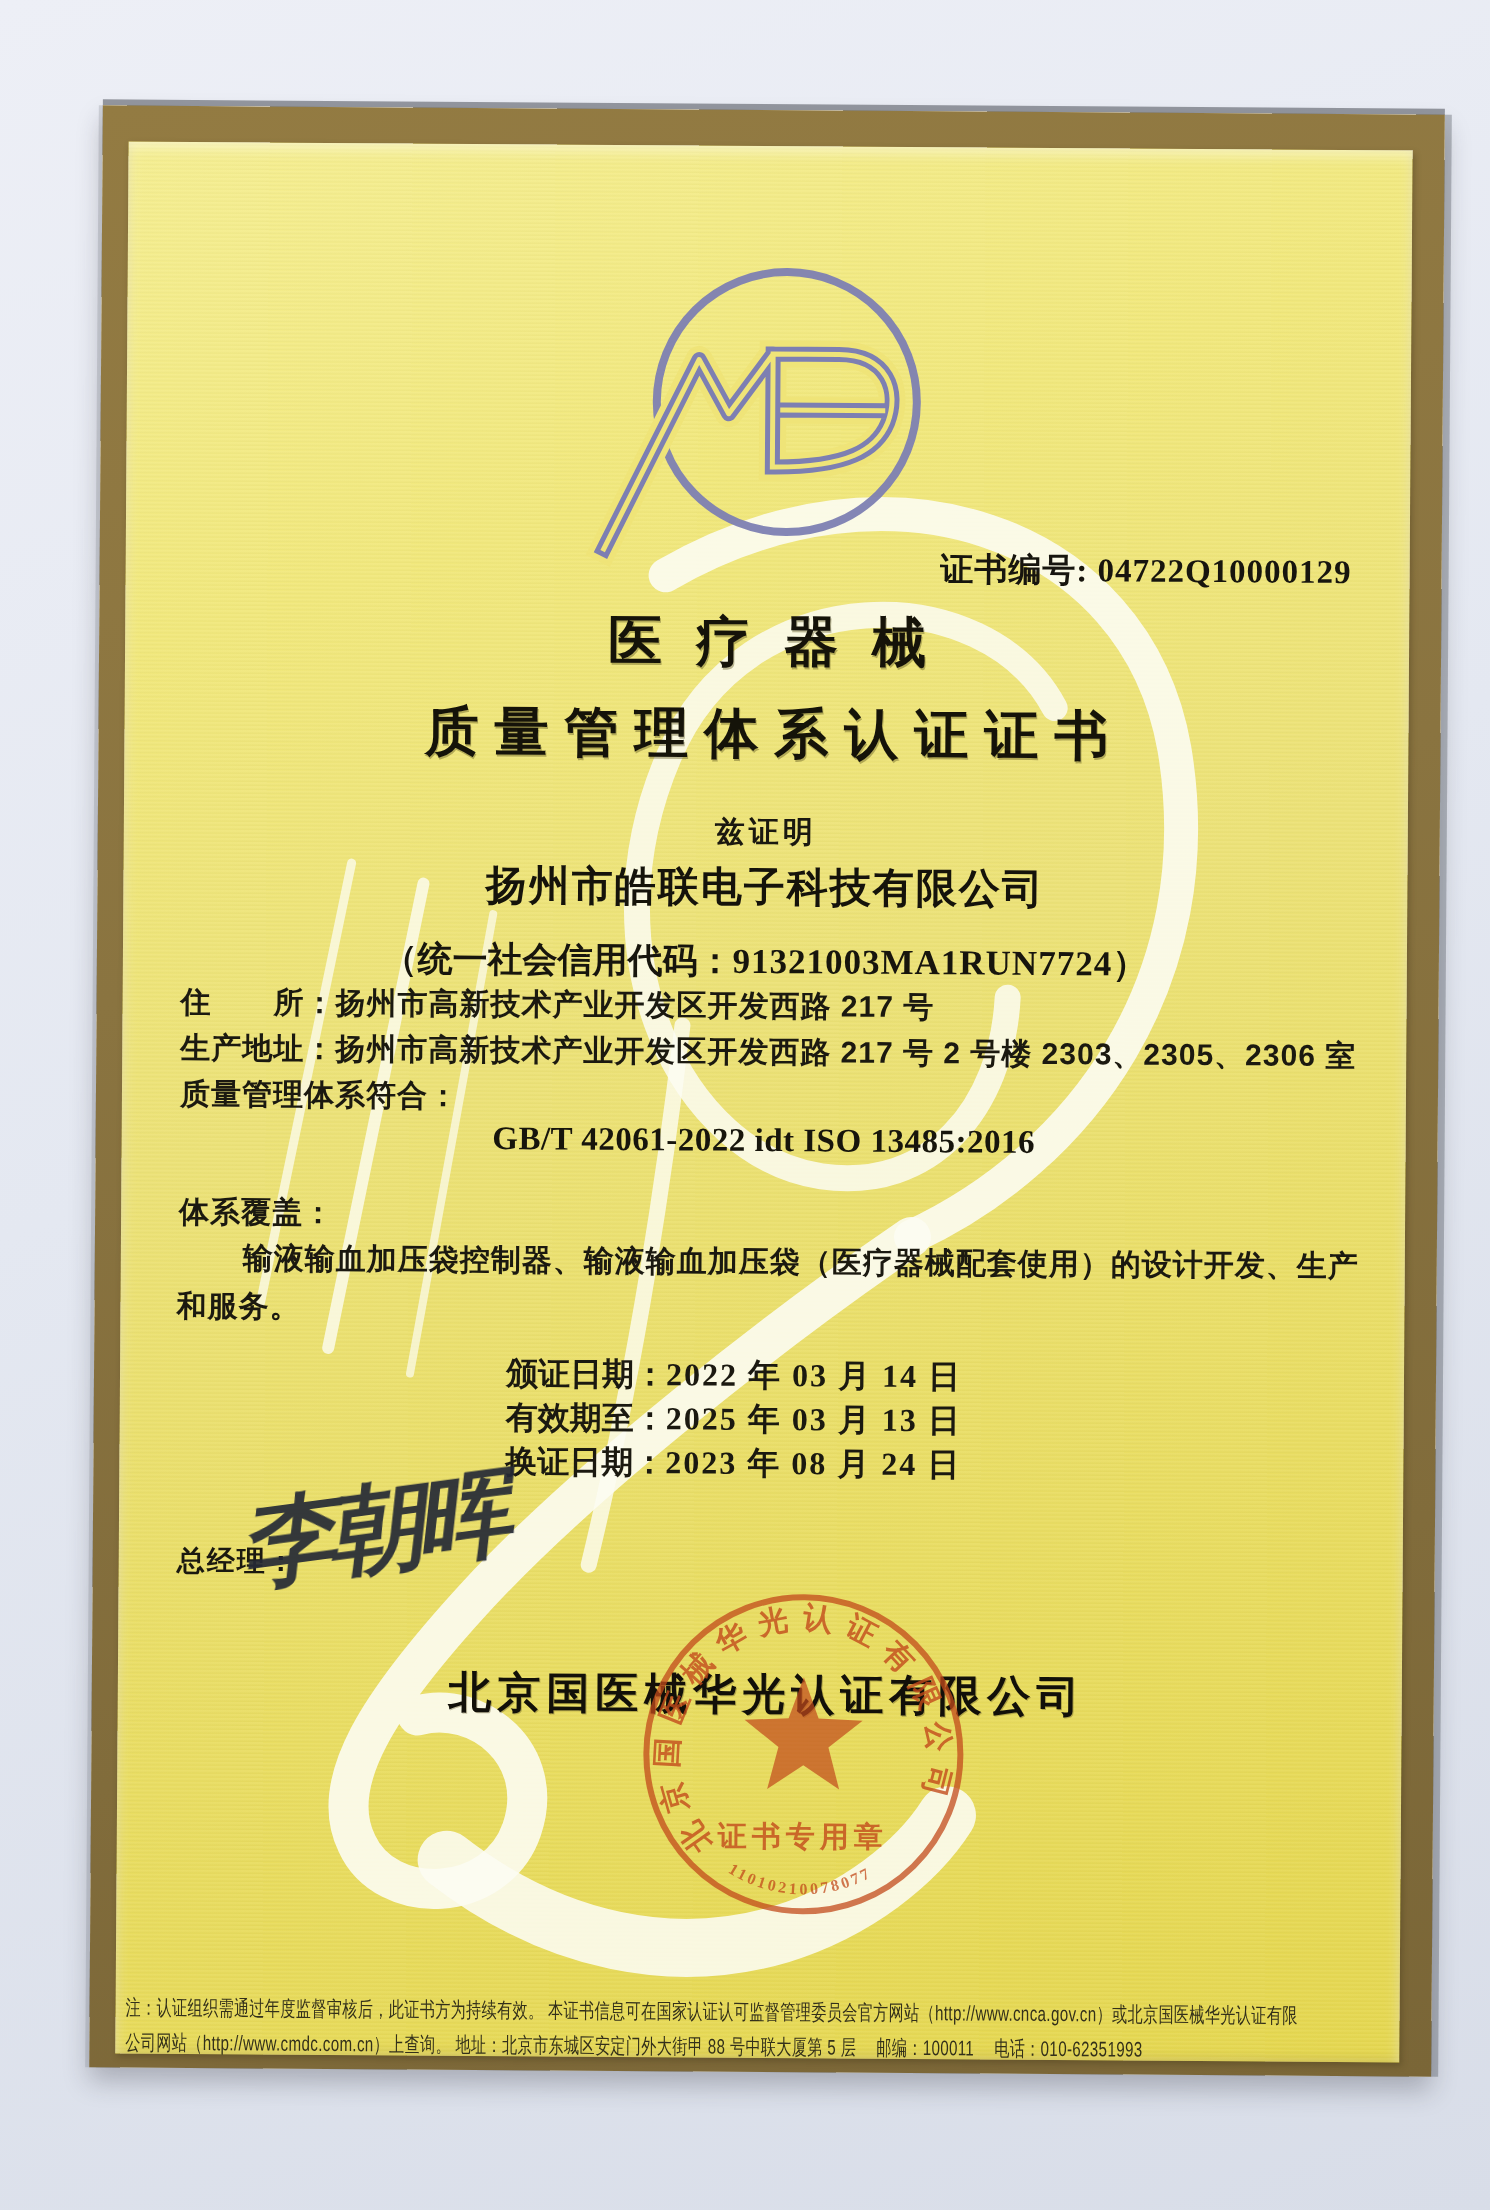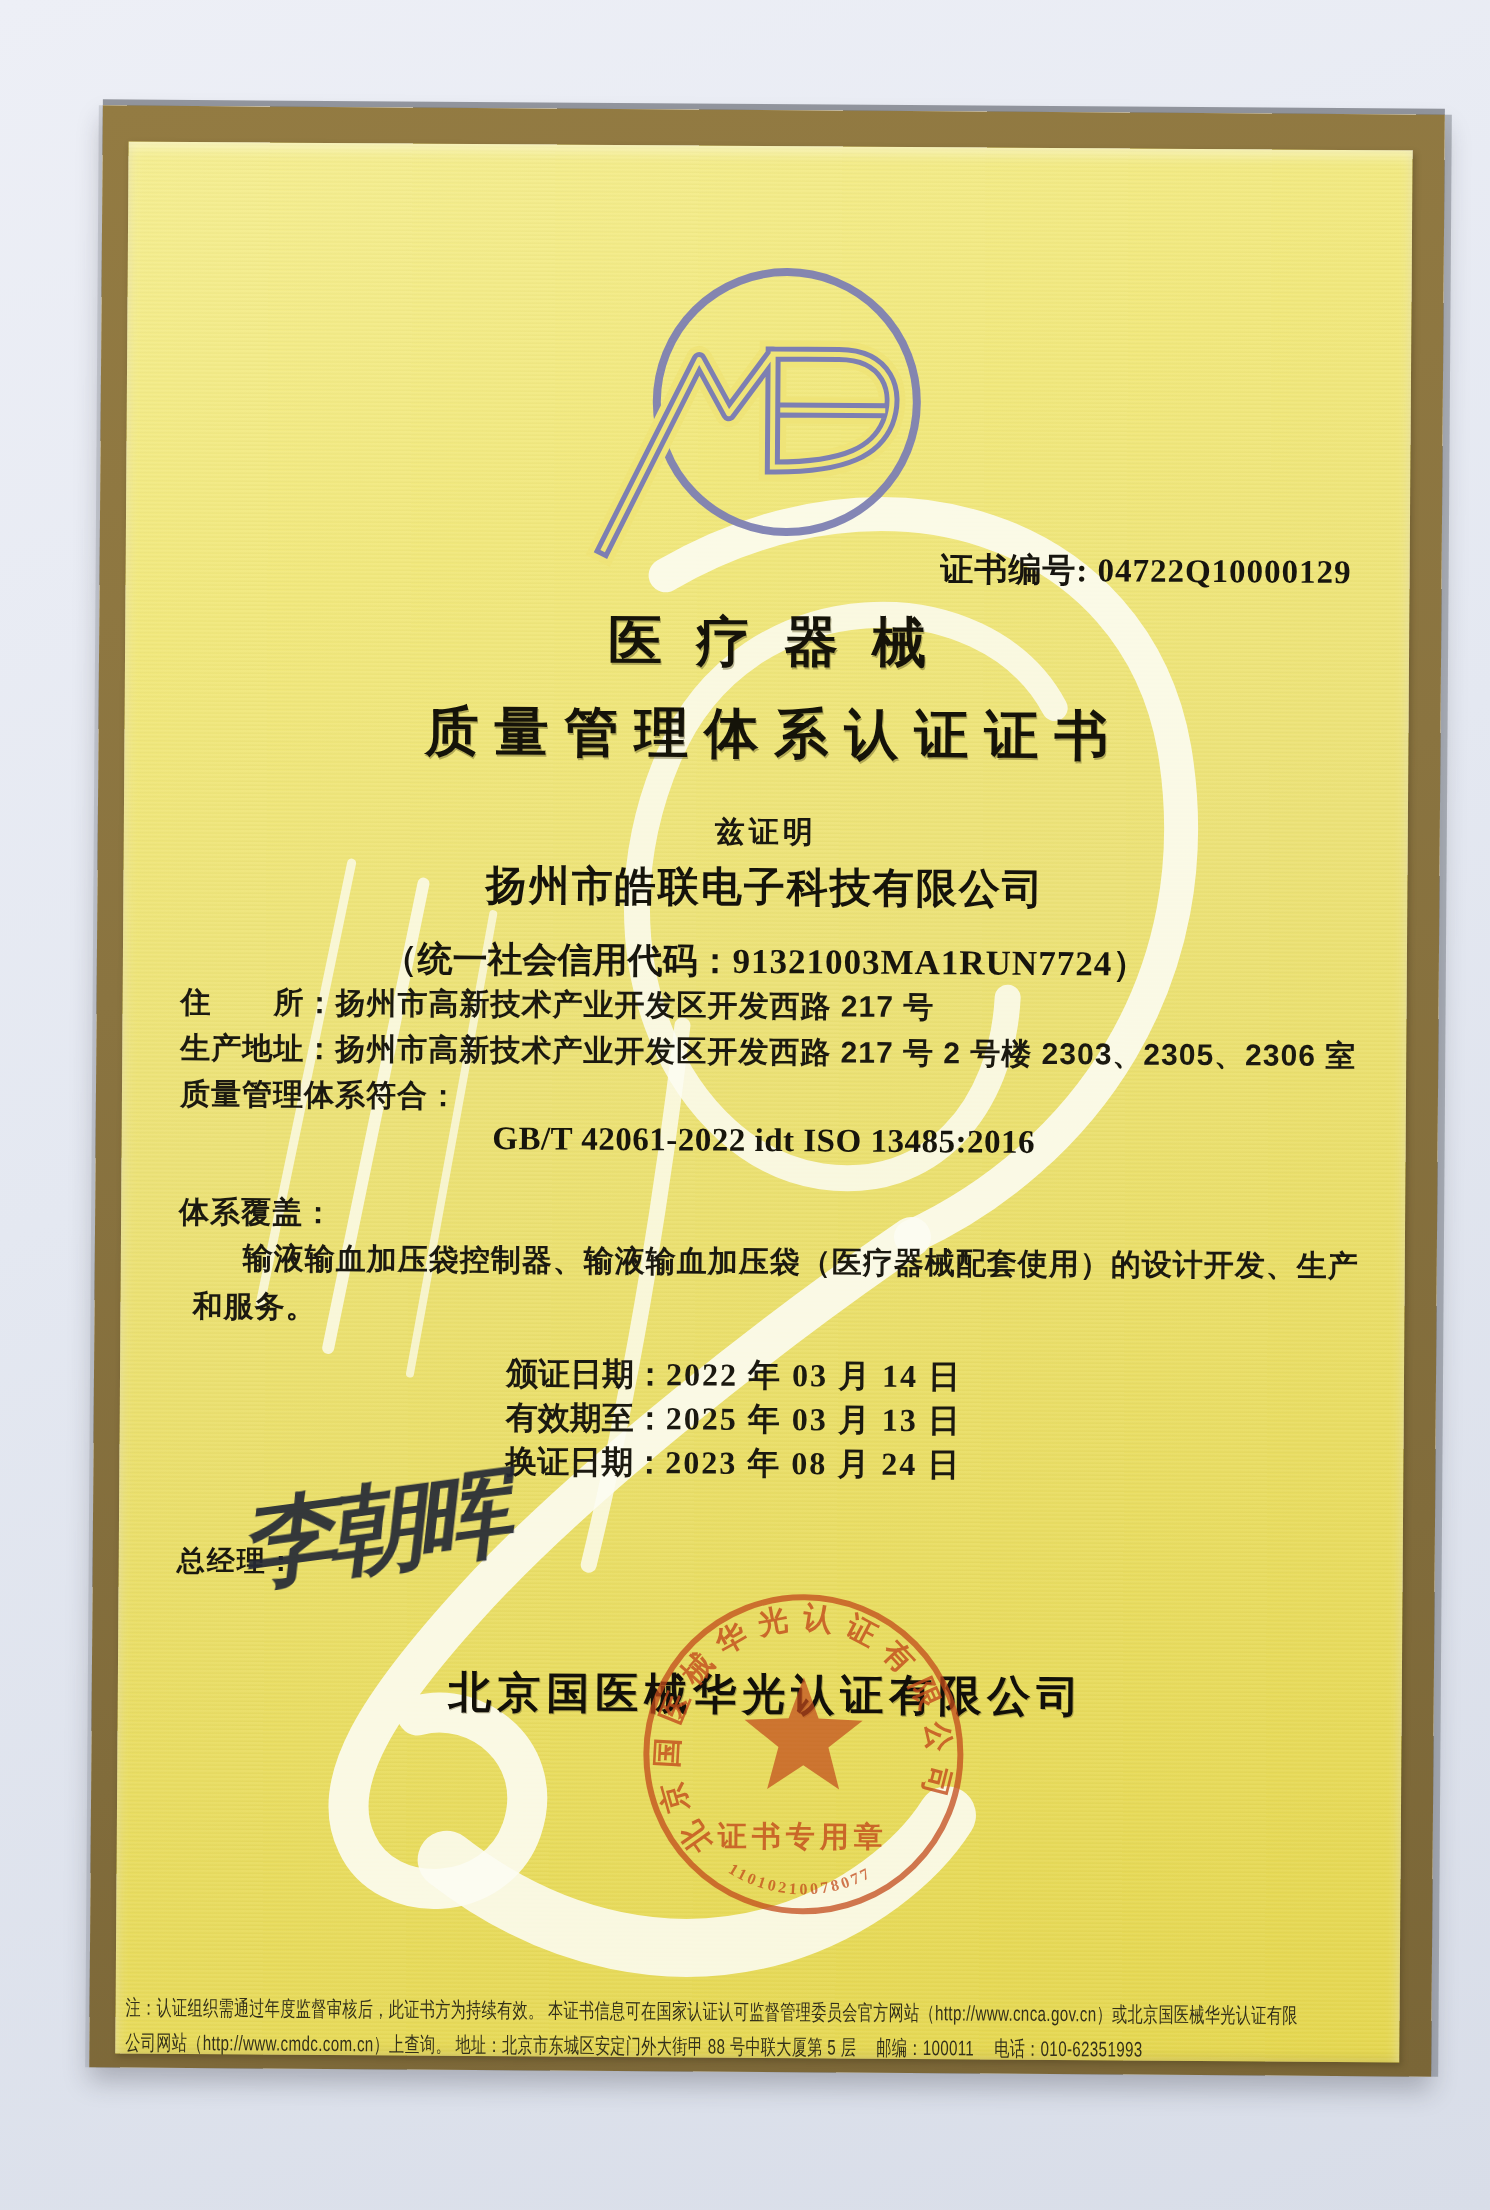--- a/index.html
+++ b/index.html
@@ -37,21 +37,21 @@
           color:#151309;letter-spacing:16px;text-indent:16px;text-shadow:1px 2px 0 rgba(90,82,30,.4);}
   .certify{left:0;right:0;top:666px;text-align:center;font-size:30px;font-weight:700;color:#1a1810;letter-spacing:4px;}
   .company{left:0;right:0;top:714px;text-align:center;font-size:41px;font-weight:700;color:#15130b;letter-spacing:2px;}
   .credit{left:0;right:0;top:792px;text-align:center;font-size:35px;font-weight:700;color:#17150d;}
   .credit .code{font-family:"Liberation Serif",serif;letter-spacing:1px;}
   .bodyline{left:58px;font-size:30px;font-weight:700;color:#1b1910;letter-spacing:1px;}
   .lab{display:inline-block;}
   .standard{left:0;right:0;top:976px;text-align:center;font-family:"Liberation Serif",serif;
             font-weight:bold;font-size:33px;color:#17150c;letter-spacing:.5px;}
   .scope1{left:122px;top:1096px;}
-  .scope2{left:72px;top:1144px;}
+  .scope2{left:56px;top:1144px;}
   .daterow{left:386px;font-size:32px;font-weight:700;color:#1b1910;}
   .daterow .dval{font-family:"Liberation Serif",serif;font-weight:bold;letter-spacing:2px;}
   .gm{left:58px;top:1400px;font-size:28px;font-weight:700;color:#1b1910;letter-spacing:2px;}
   .sig{left:128px;top:1322px;font-size:96px;font-weight:700;color:#252a36;
        transform:rotate(-8deg) skewX(-14deg);letter-spacing:-8px;opacity:.92;filter:blur(.4px);}
   .issuer{left:14px;right:0;top:1520px;text-align:center;font-size:43px;font-weight:900;
           color:#121009;letter-spacing:6px;text-shadow:1px 1px 0 rgba(80,70,25,.35);}
   .footer{left:10px;top:1848px;width:1268px;color:#33301a;}
   .fline{font-size:21px;line-height:35px;white-space:nowrap;transform:scaleX(.72);
          transform-origin:0 0;font-weight:500;letter-spacing:.5px;}

